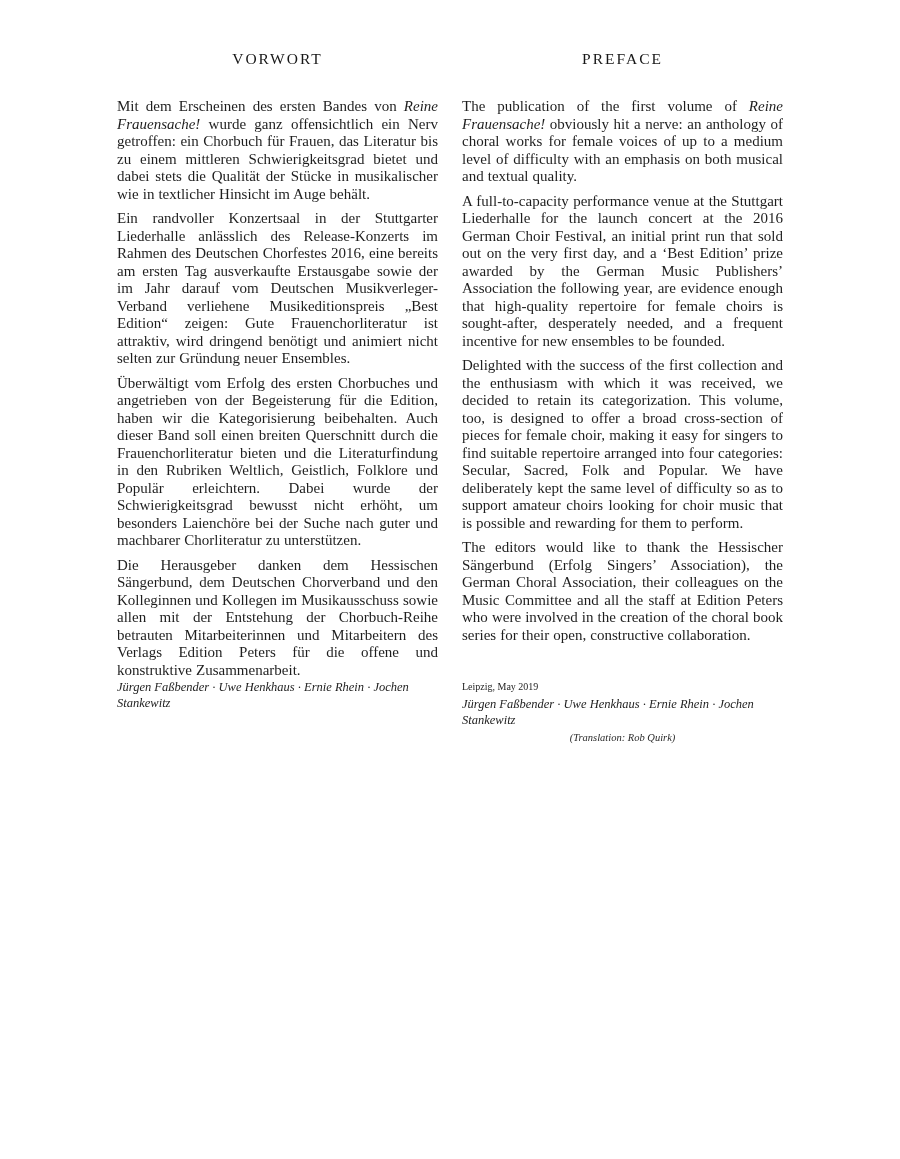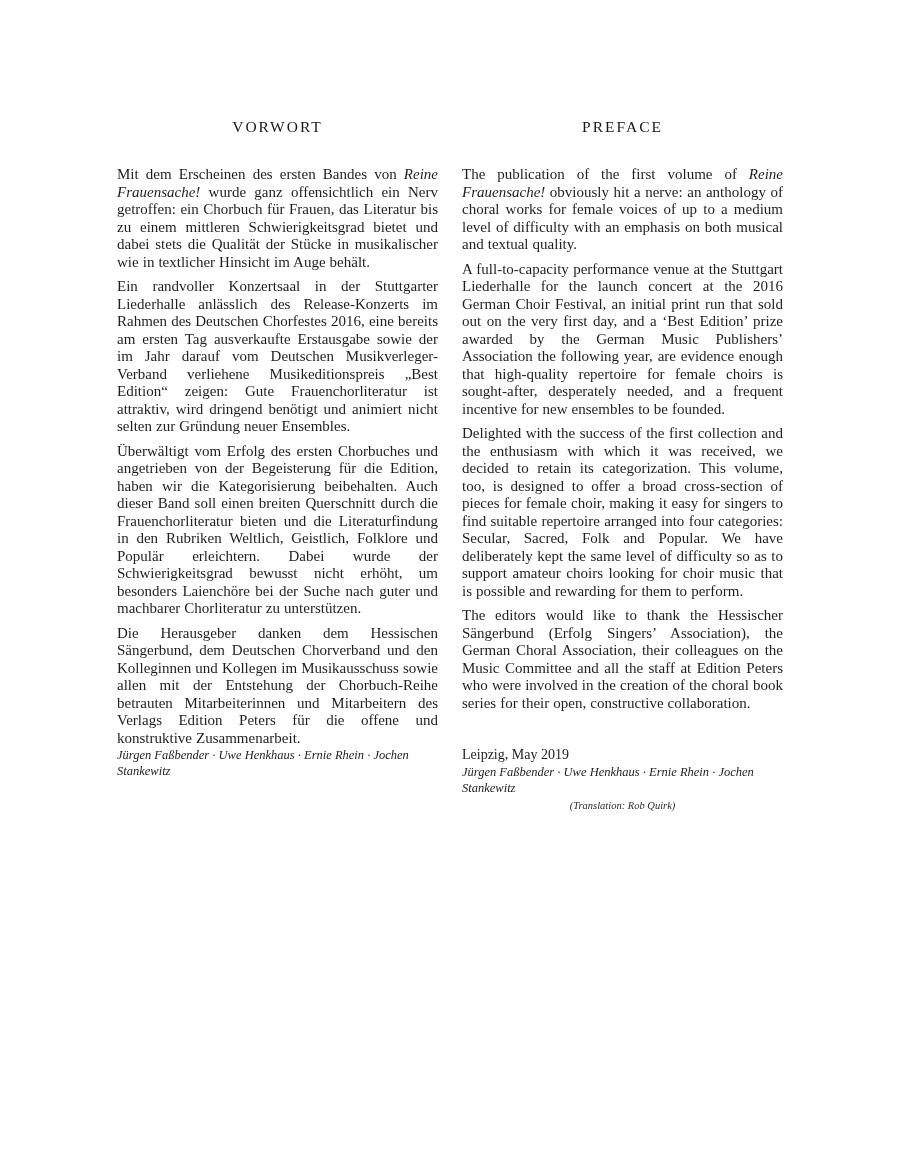--- a/index.html
+++ b/index.html
@@ -15,21 +15,21 @@
     overflow: hidden;
   }
   .page {
     position: relative;
     width: 900px;
     height: 1159px;
     background: #ffffff;
   }
   .columns {
     display: flex;
-    padding: 116px 117px 0 117px;
+    padding: 48px 117px 0 117px;
     gap: 24px;
   }
   .col {
     width: 321px;
     flex: 0 0 321px;
   }
   .col-heading {
     font-size: 15.5px;
     font-weight: normal;
     letter-spacing: 2px;
@@ -47,21 +47,21 @@
     -webkit-hyphens: auto;
     word-spacing: 0.02em;
   }
   .paragraphs p:last-child {
     margin-bottom: 0;
   }
   .paragraphs em {
     font-style: italic;
   }
   .dateline {
-    font-size: 14px;
+    font-size: 10px;
     line-height: 17.5px;
     margin-top: 34px;
   }
   .signature {
     font-size: 12.5px;
     line-height: 16px;
     font-style: italic;
     color: #222222;
   }
   .translation-note {

